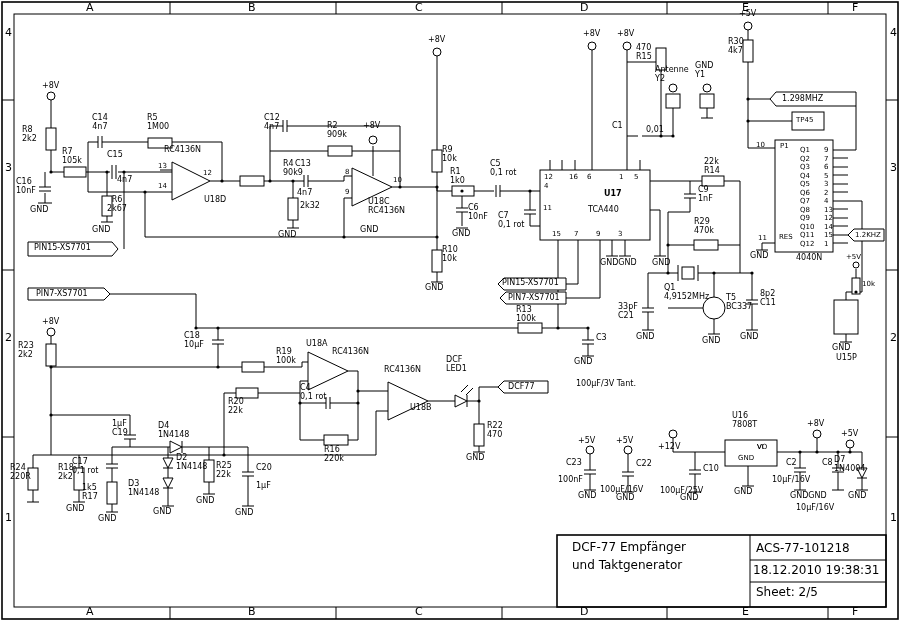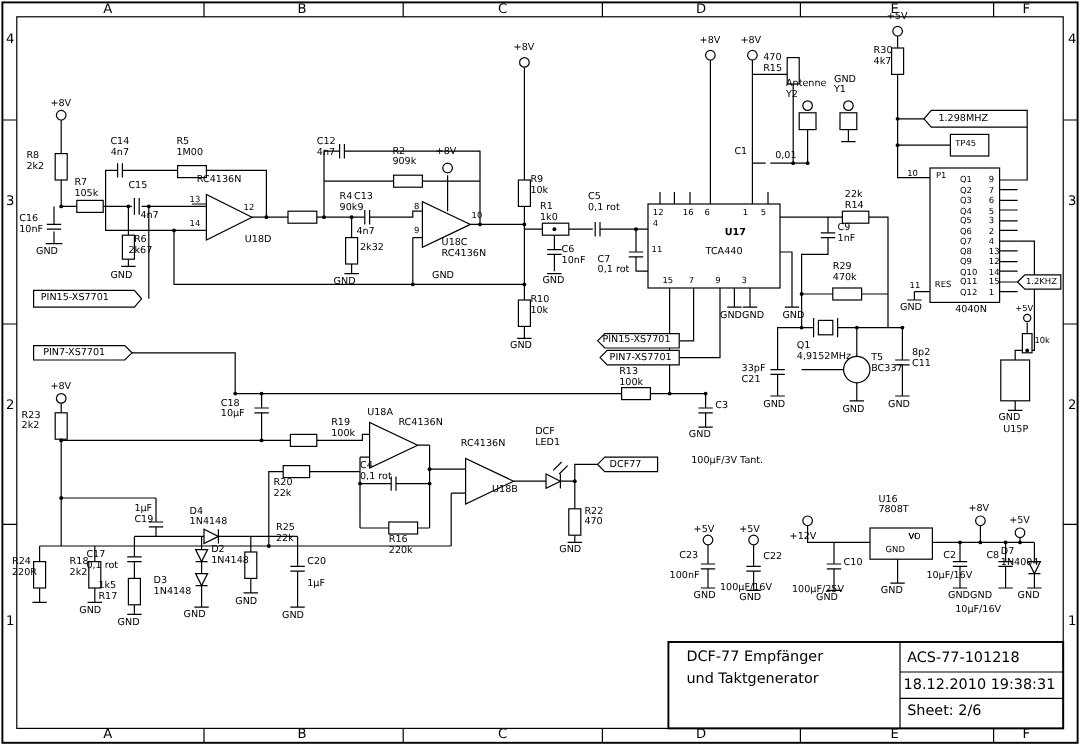--- a/index.html
+++ b/index.html
@@ -348,21 +348,21 @@
       <span class="lbl" style="left: 176px; top: 454px;">D2
 1N4148</span>
       <span class="lbl" style="left: 128px; top: 480px;">D3
 1N4148</span>
       <span class="lbl" style="left: 10px; top: 464px;">R24
 220R</span>
       <span class="lbl" style="left: 58px; top: 464px;">R18
 2k2</span>
       <span class="lbl" style="left: 82px; top: 484px;">1k5
 R17</span>
-      <span class="lbl" style="left: 216px; top: 436px; padding-left: 14px;">R25
+      <span class="lbl" style="left: 216px; top: 462px;">R25
 22k</span>
       <span class="lbl" style="left: 256px; top: 464px;">C20</span>
       <span class="lbl" style="left: 256px; top: 482px;">1µF</span>
       <span class="lbl" style="left: 516px; top: 306px;">R13
 100k</span>
       <span class="lbl" style="left: 596px; top: 334px;">C3</span>
       <span class="lbl" style="left: 576px; top: 348px; margin-top: 32px;">100µF/3V Tant.</span>
       <span class="lbl" style="left: 732px; top: 412px;">U16
 7808T</span>
       <span class="lbl p" style="left: 729px; top: 443px; margin-left: 28px;">VI</span>
@@ -429,15 +429,15 @@
       <span class="lbl p" style="left: 552px; top: 230px;">15</span>
       <span class="lbl p" style="left: 574px; top: 230px;">7</span>
       <span class="lbl p" style="left: 596px; top: 230px;">9</span>
       <span class="lbl p" style="left: 618px; top: 230px;">3</span>
     </div>
 
 <div class="tb" style="left:572px;top:540px">DCF-77 Empfänger</div>
 <div class="tb" style="left:572px;top:558px">und Taktgenerator</div>
 <div class="tb" style="left:756px;top:541px">ACS-77-101218</div>
 <div class="tb" style="left:753px;top:563px">18.12.2010 19:38:31</div>
-<div class="tb" style="left:756px;top:585px">Sheet: 2/6</div>
+<div class="tb" style="left:756px;top:585px">Sheet: 2/5</div>
 
 </div>
 
 </body></html>

